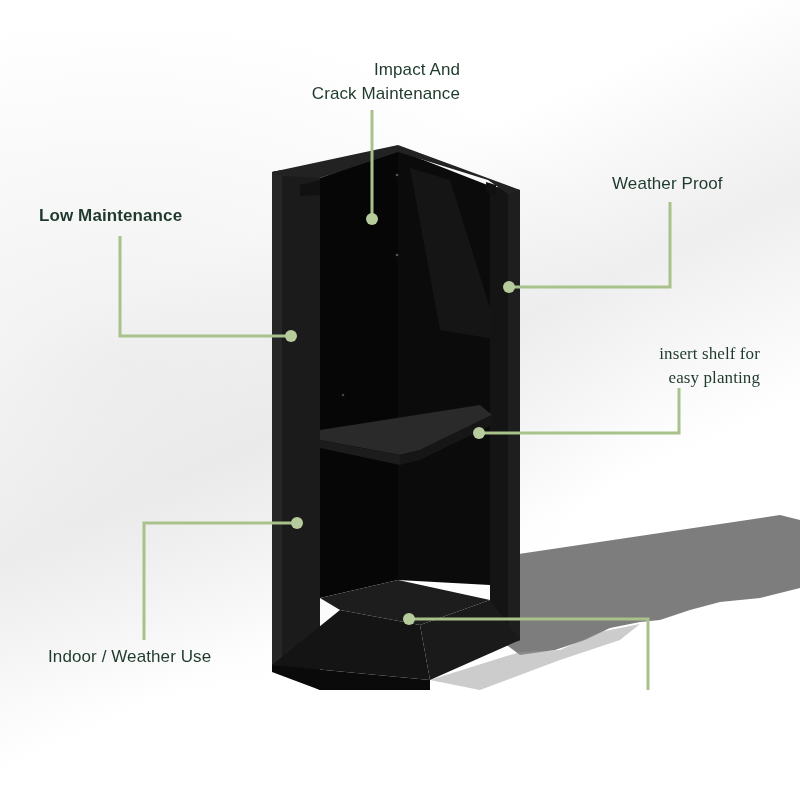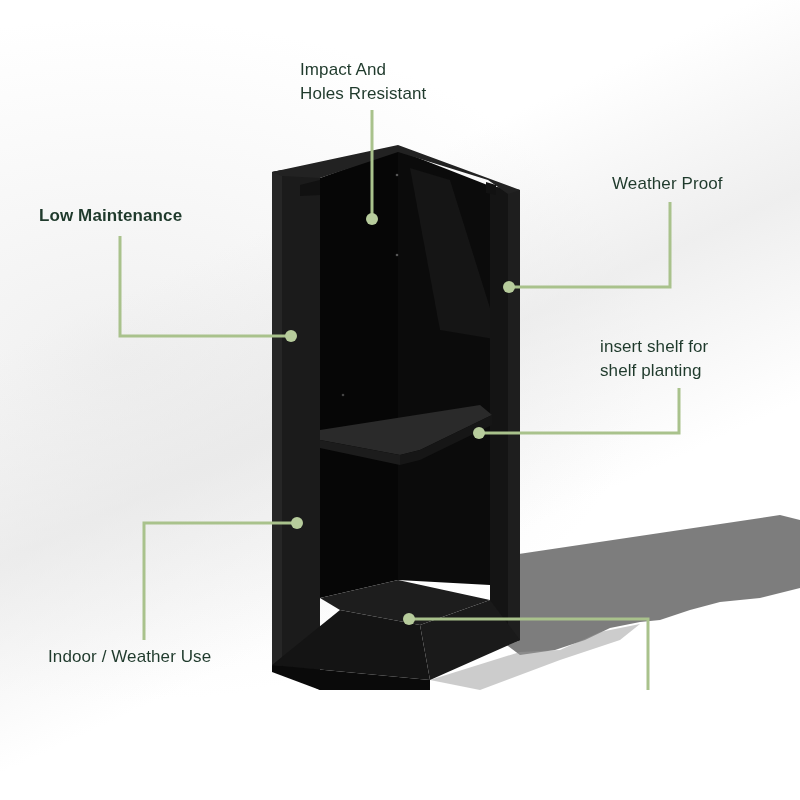--- a/index.html
+++ b/index.html
@@ -18,21 +18,21 @@
     svg.scene { position: absolute; left: 0; top: 0; width: 800px; height: 800px; }
     .label {
       position: absolute;
       color: #1f3a2c;
       font-size: 17px;
       line-height: 24px;
       white-space: nowrap;
       letter-spacing: 0.1px;
       text-align: right;
     }
-    .label.center { text-align: left; }
+    .label.center { text-align: right; }
   </style>
 </head>
 <body>
 
 <div class="stage">
   <div class="bg-shade"></div>
 
   <svg class="scene" viewBox="0 0 800 800">
 
     <polygon points="512,555 780,515 800,520 800,588 760,598 720,602 690,610 660,620 640,622 610,628 585,640 555,650 520,655 500,640" fill="#767676" opacity="0.95"></polygon>
@@ -87,33 +87,33 @@
       <circle cx="291" cy="336" r="6"></circle>
       <circle cx="509" cy="287" r="6"></circle>
       <circle cx="479" cy="433" r="6"></circle>
       <circle cx="297" cy="523" r="6"></circle>
       <circle cx="409" cy="619" r="6"></circle>
     </g>
   </svg>
 
   <div class="label center" style="left:300px; top:58px; width:160px;">
     <div>Impact And</div>
-    <div>Holes Rresistant</div>
+    <div>Crack Maintenance</div>
   </div>
 
   <div class="label" style="left:39px; top:204px;font-weight:bold;">
     <div>Low Maintenance</div>
   </div>
 
   <div class="label" style="left:612px; top:172px;">
     <div>Weather Proof</div>
   </div>
 
-  <div class="label center" style="left:600px; top:335px; width:160px;">
+  <div class="label center" style="left:600px; top:342px; width:160px;font-family:Liberation Serif, serif;">
     <div>insert shelf for</div>
-    <div>shelf planting</div>
+    <div>easy planting</div>
   </div>
 
   <div class="label" style="left:48px; top:645px;">
     <div>Indoor / Weather Use</div>
   </div>
 
 </div>
 
 </body></html>

